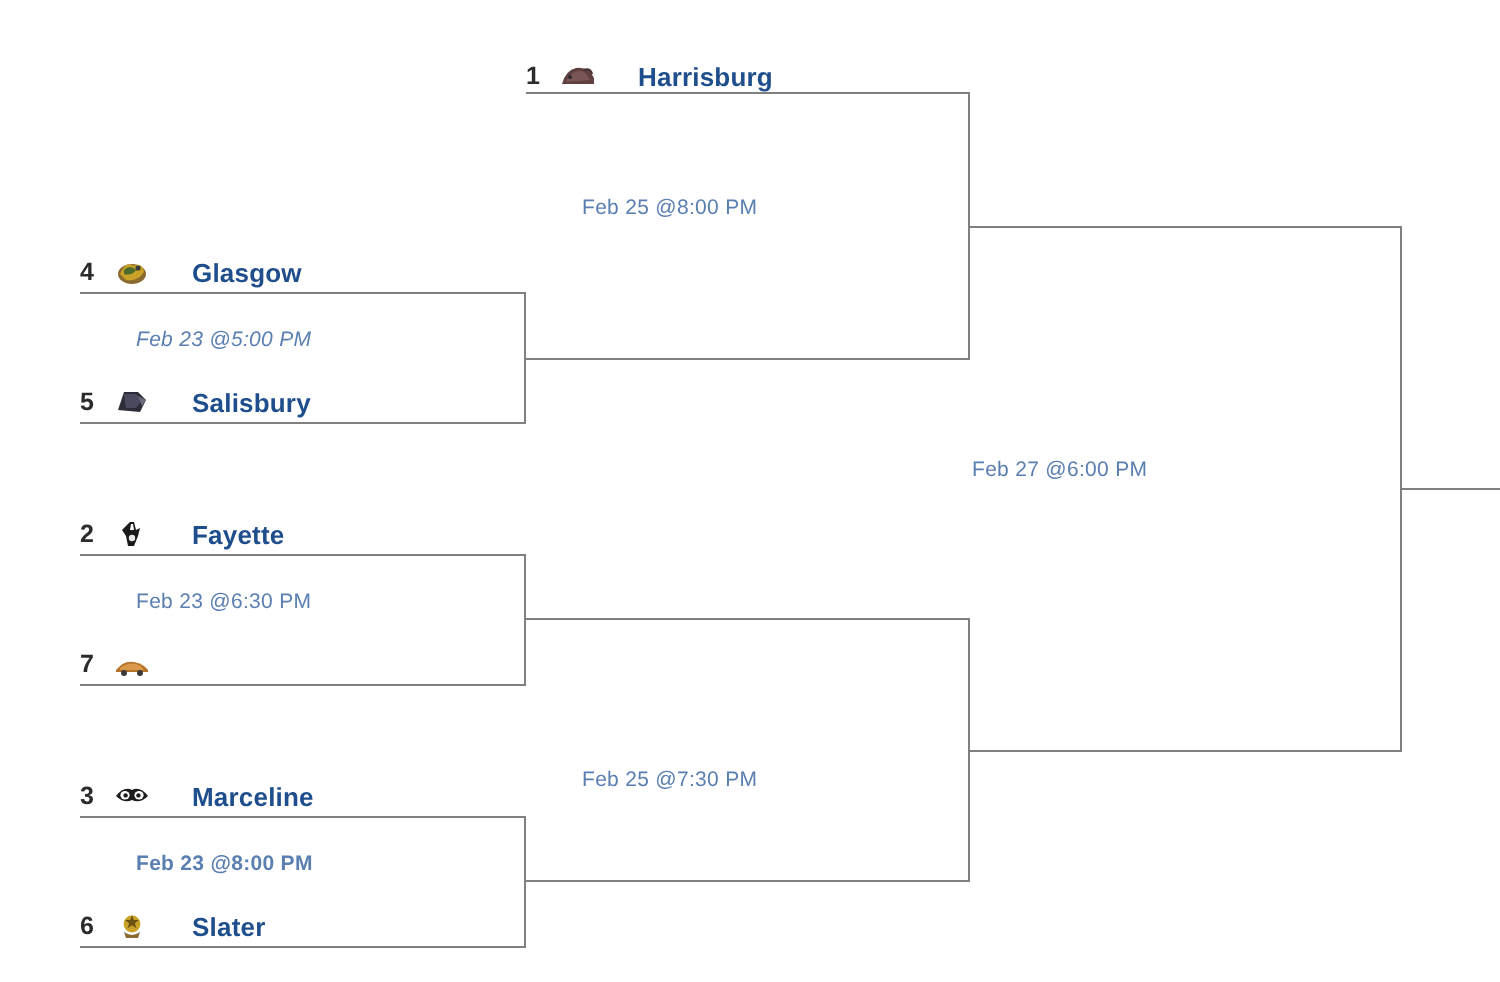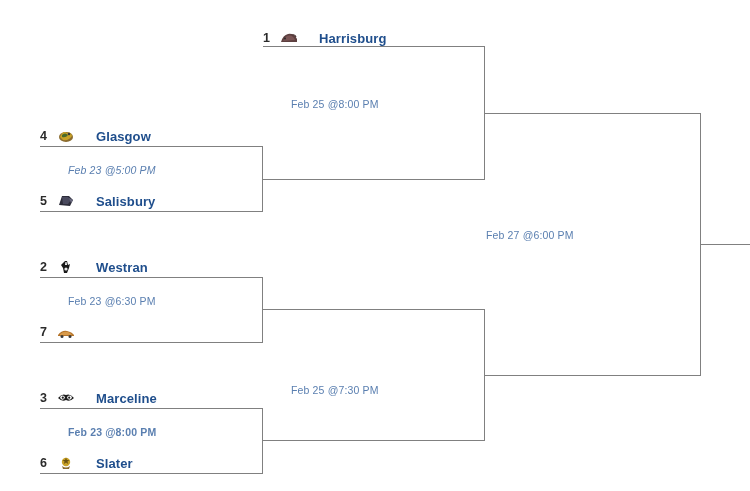--- a/index.html
+++ b/index.html
@@ -98,21 +98,21 @@
   <div class="ln v" style="left:262px; top:146px; height:66px;"></div>
   <div class="gtime" style="left:68px; top:164px;font-style:italic;">Feb 23 @5:00 PM</div>
 
   <div class="team" style="left:40px; top:257px;">
     <span class="seed">2</span>
     <svg class="logo" viewBox="0 0 20 16">
       <path d="M9 2 L11 2 L12 6 L14 5 L13 9 L11 14 L8 14 L7 9 L5 6 Z" fill="#1a1a1a"></path>
       <path d="M9.5 3 L10.5 3 L11 6 L9 6 Z" fill="#ffffff"></path>
       <circle cx="10" cy="10" r="1.6" fill="#e8e8e8"></circle>
     </svg>
-    <span class="tname">Westran</span>
+    <span class="tname">Fayette</span>
   </div>
 
   <div class="team" style="left:40px; top:322px;">
     <span class="seed">7</span>
     <svg class="logo" viewBox="0 0 20 16">
       <path d="M2 11 Q6 6 11 7 Q16 8 18 11 L18 12 L2 12 Z" fill="#b5742a"></path>
       <path d="M4 10 Q8 7 12 8 Q15 9 16 11 L4 11 Z" fill="#d89a4a"></path>
       <circle cx="6" cy="12.5" r="1.5" fill="#3a3a3a"></circle>
       <circle cx="14" cy="12.5" r="1.5" fill="#3a3a3a"></circle>
     </svg>

